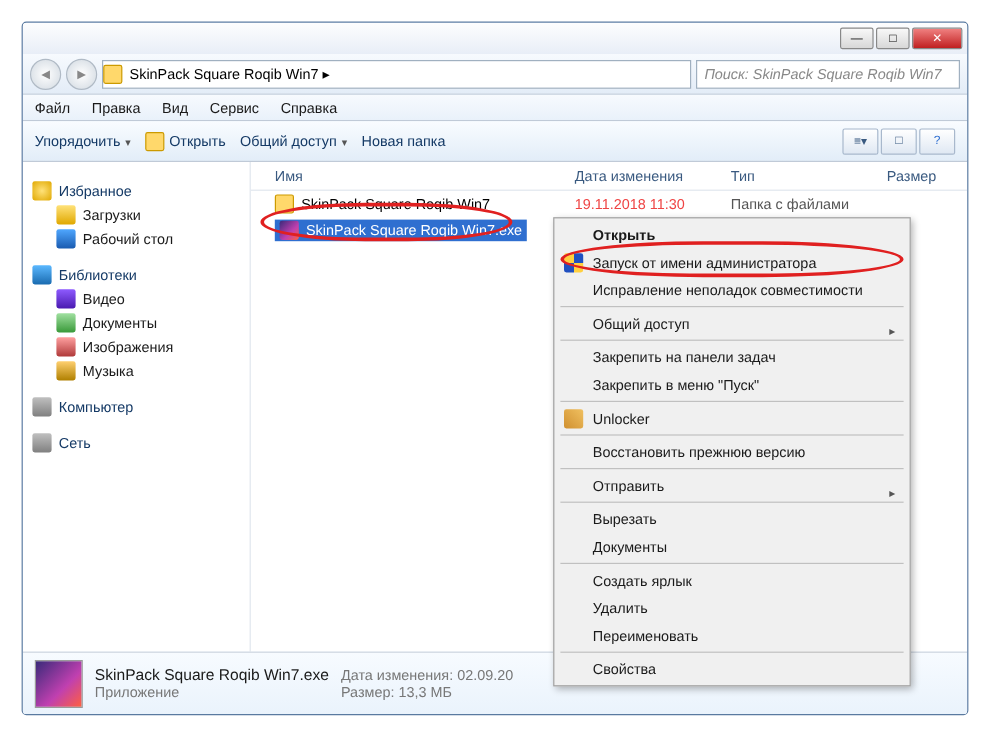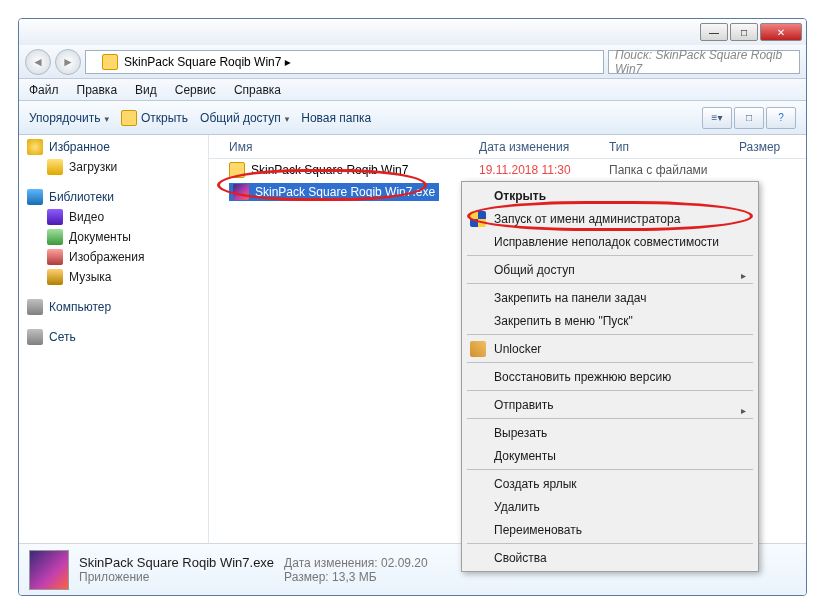--- a/index.html
+++ b/index.html
@@ -5,30 +5,30 @@
   * { box-sizing: border-box; margin: 0; padding: 0; font-family: 'Segoe UI', Tahoma, sans-serif; font-size: 12px; }
   body { background: #fff; width: 825px; height: 614px; position: relative; }
   .window { position: absolute; left: 18px; top: 18px; right: 18px; bottom: 18px; border: 1px solid #5a7aa0; background: #eaf3fc; display: flex; flex-direction: column; border-radius: 4px; overflow: hidden; }
   .titlebar { height: 26px; background: linear-gradient(#fdfdfe,#e8eef7); display: flex; align-items: center; justify-content: flex-end; padding-right: 4px; gap: 2px; }
   .winbtn { width: 28px; height: 18px; border: 1px solid #888; border-radius: 2px; display: flex; align-items: center; justify-content: center; font-size: 10px; }
   .winbtn.min { background: linear-gradient(#f8f8f8,#d8d8d8); }
   .winbtn.max { background: linear-gradient(#f8f8f8,#d8d8d8); }
   .winbtn.close { background: linear-gradient(#f08080,#c02020); color: #fff; width: 42px; }
   .navbar { height: 34px; display: flex; align-items: center; padding: 0 6px; gap: 4px; background: linear-gradient(#f7fafe,#e3ecf7); border-bottom: 1px solid #c0cad7; }
   .navbtn { width: 26px; height: 26px; border: 1px solid #b0bac5; border-radius: 13px; background: radial-gradient(#fff,#d0d8e0); display:flex; align-items:center; justify-content:center; color:#888; }
-  .addrbox { flex: 1; height: 24px; background: #fff; border: 1px solid #a0b0c0; display: flex; align-items: center; padding: 0 16px; gap: 6px; }
+  .addrbox { flex: 1; height: 24px; background: #fff; border: 1px solid #a0b0c0; display: flex; align-items: center; padding: 0 0; gap: 6px; }
   .addricon { width:16px; height:16px; background:#ffd86b; border:1px solid #cc9a00; border-radius:2px; }
-  .searchbox { width: 192px; height: 24px; background: #fff; border: 1px solid #a0b0c0; display: flex; align-items: center; padding: 0 6px; color: #888; font-style: italic; }
+  .searchbox { width: 220px; height: 24px; background: #fff; border: 1px solid #a0b0c0; display: flex; align-items: center; padding: 0 6px; color: #888; font-style: italic; }
   .menubar { height: 22px; background: linear-gradient(#f7fafe,#e9f1fa); display: flex; align-items: center; gap: 18px; padding: 0 10px; border-bottom: 1px solid #c0cad7; }
   .menubar span { color: #1a1a1a; }
   .toolbar { height: 34px; background: linear-gradient(#f9fcff,#e2edf8); display: flex; align-items: center; gap: 12px; padding: 0 10px; border-bottom: 1px solid #c0cad7; }
   .toolbtn { display: flex; align-items: center; gap: 4px; color: #153a66; }
   .toolbtn .drop::after { content: " ▾"; font-size:9px; color:#555; }
   .body { flex: 1; display: flex; background: #fff; }
-  .sidebar { width: 190px; border-right: 1px solid #e0e6ee; padding: 2px 0; overflow: hidden; }
+  .sidebar { width: 190px; border-right: 1px solid #e0e6ee; padding: 14px 0; overflow: hidden; }
   .sidegroup { margin-bottom: 10px; }
   .sidehead { display: flex; align-items: center; gap: 6px; padding: 2px 8px; color: #153a66; }
   .sideitem { display: flex; align-items: center; gap: 6px; padding: 2px 8px 2px 28px; color: #1a1a1a; }
   .ico { width:16px; height:16px; display:inline-block; border-radius:2px; }
   .ico.star { background: radial-gradient(#ffe27a,#e0a800); }
   .ico.dl { background: linear-gradient(#ffe27a,#e0a800); }
   .ico.recent { background: linear-gradient(#d0d8e0,#8090a0); }
   .ico.desk { background: linear-gradient(#4fa7ff,#1a5bb0); }
   .ico.lib { background: linear-gradient(#5bb8ff,#1a6bb0); }
   .ico.vid { background: linear-gradient(#8e5bff,#4a1ab0); }
@@ -123,20 +123,24 @@
     <div class="sidebar">
       <div class="sidegroup">
         <div class="sidehead">
             <span class="ico star"></span>
             <span>Избранное</span>
           </div>
         <div class="sideitem">
             <span class="ico dl"></span>
             <span>Загрузки</span>
           </div>
+        <div class="sideitem">
+            <span class="ico desk"></span>
+            <span>Рабочий стол</span>
+          </div>
       </div>
       <div class="sidegroup">
         <div class="sidehead">
             <span class="ico lib"></span>
             <span>Библиотеки</span>
           </div>
         <div class="sideitem">
             <span class="ico vid"></span>
             <span>Видео</span>
           </div>

